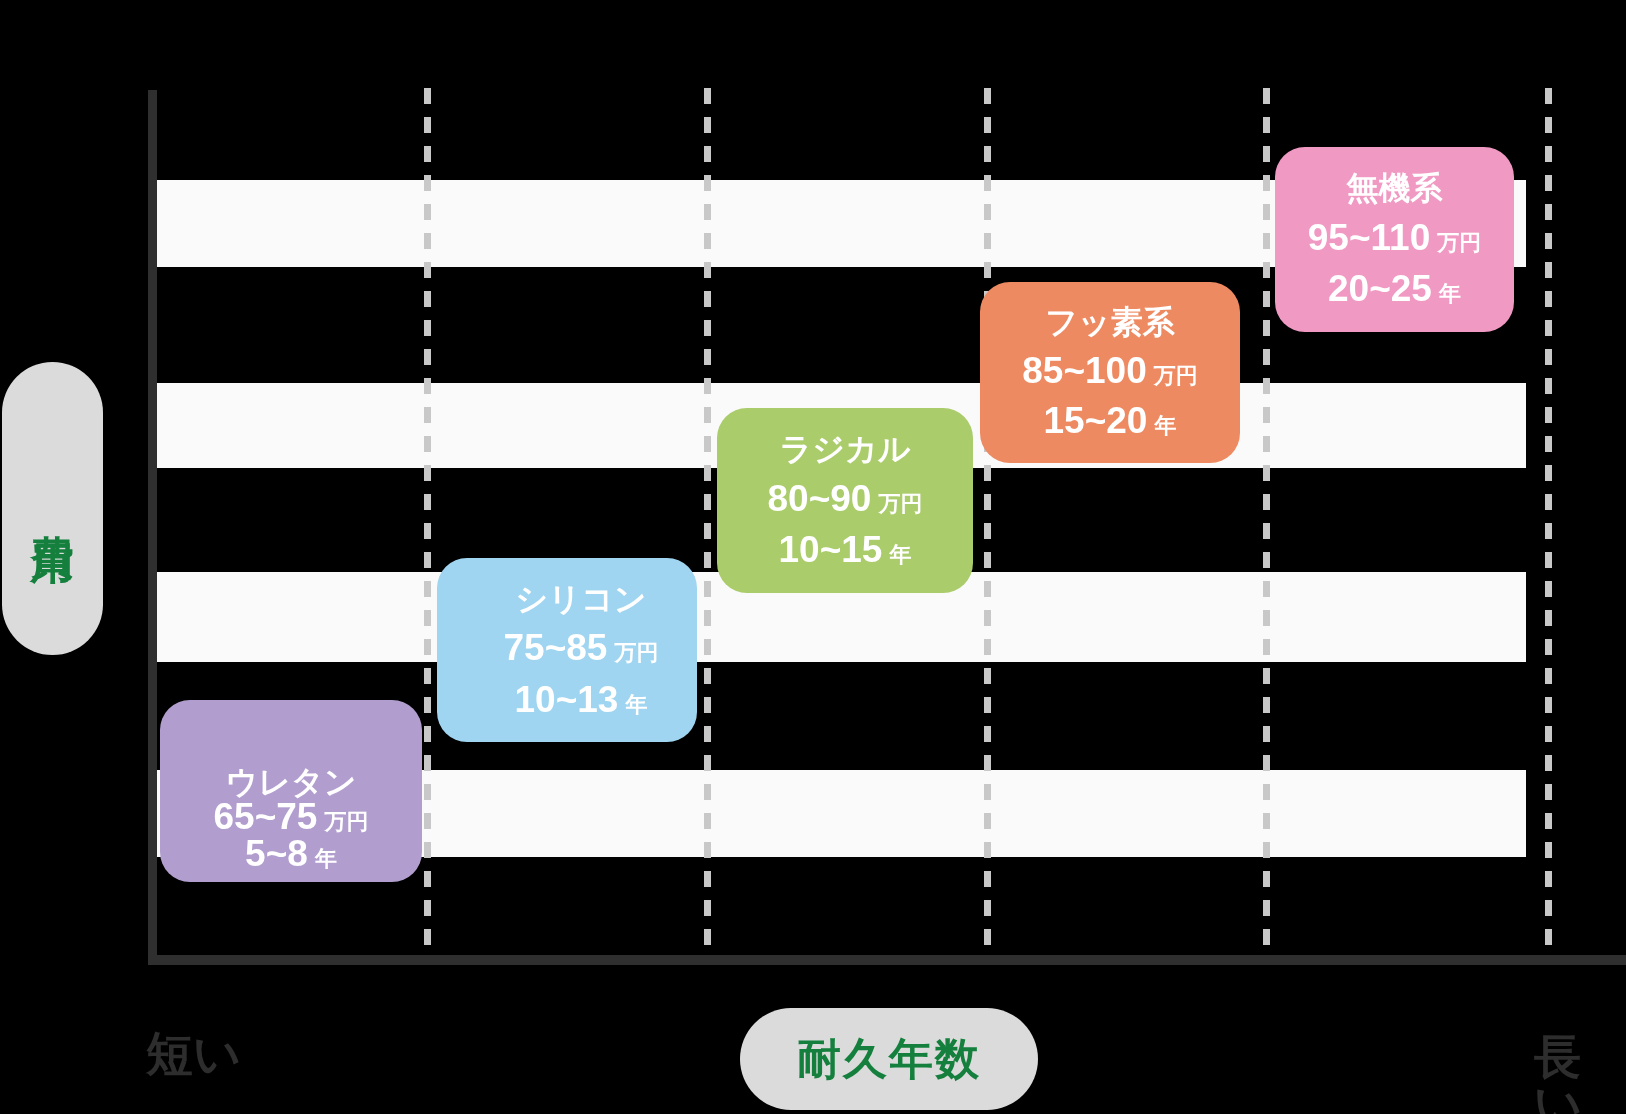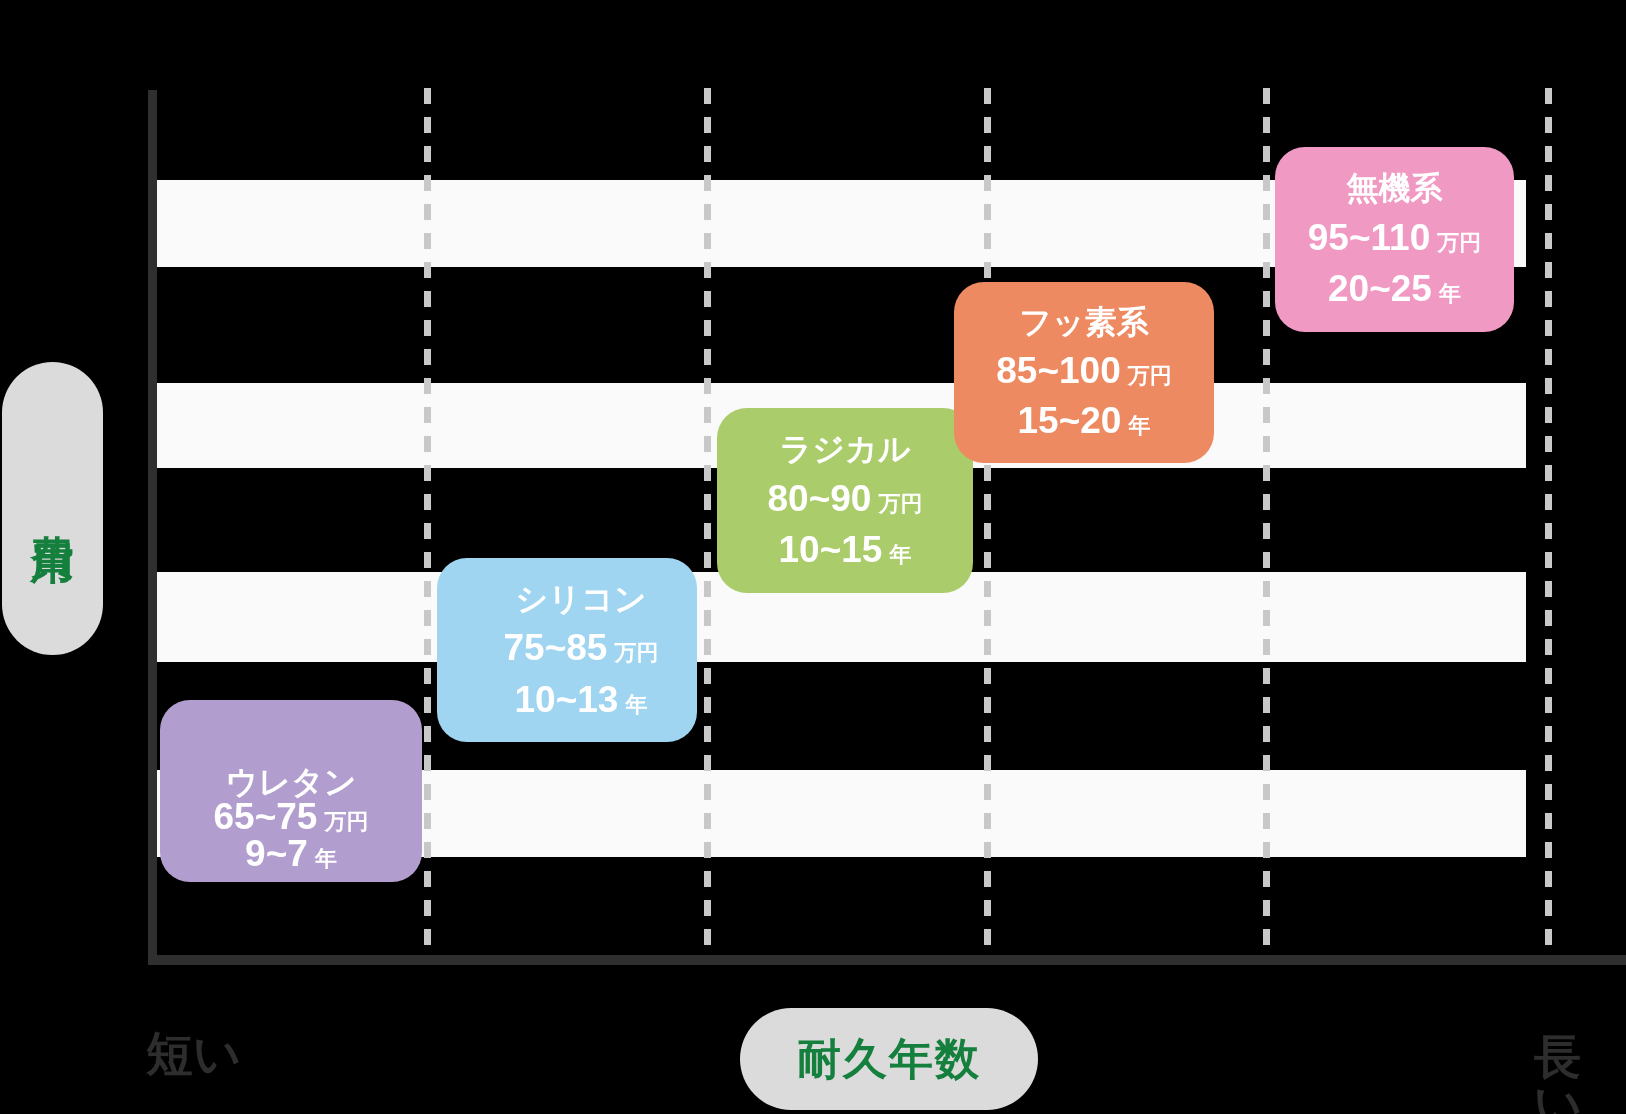--- a/index.html
+++ b/index.html
@@ -43,21 +43,21 @@
     justify-content:space-evenly;padding:10px 0;box-sizing:border-box;
     color:#fff;text-align:center;
   }
   .box .t{font-size:32px;font-weight:bold;line-height:1;}
   .box .row{display:flex;align-items:baseline;line-height:1;}
   .box .v{font-size:37px;font-weight:bold;}
   .box .u{font-size:22px;font-weight:bold;margin-left:7px;}
   .box.urethane {left:160px; top:700px; width:262px; height:182px; background:#B19ECE;justify-content:flex-end;}
   .box.silicone {left:437px; top:558px; width:260px; height:184px; background:#9FD5F0;padding-left:28px;}
   .box.radical  {left:717px; top:408px; width:256px; height:185px; background:#AACC6B;}
-  .box.fluorine {left:954px; top:282px; width:260px; height:181px; background:#EE8A62;}
+  .box.fluorine {left:980px; top:282px; width:260px; height:181px; background:#EE8A62;}
   .box.inorganic{left:1275px;top:133px; width:239px; height:185px; background:#F099C3;margin-top:14px;}
   
   .pill{
     position:absolute;z-index:5;background:#DBDBDB;color:#15803d;
     display:flex;align-items:center;justify-content:center;
     font-weight:bold;
   }
   .pill.cost{
     left:2px;top:362px;width:101px;height:293px;border-radius:52px;
     font-size:44px;
@@ -96,21 +96,21 @@
   <div class="axis-y"></div>
   <div class="axis-x"></div>
 
   <div class="box urethane">
     <div class="t">ウレタン</div>
     <div class="row">
       <span class="v">65~75</span>
       <span class="u">万円</span>
     </div>
     <div class="row">
-      <span class="v">9~7</span>
+      <span class="v">5~8</span>
       <span class="u">年</span>
     </div>
   </div>
 
   <div class="box silicone">
     <div class="t">シリコン</div>
     <div class="row">
       <span class="v">75~85</span>
       <span class="u">万円</span>
     </div>

